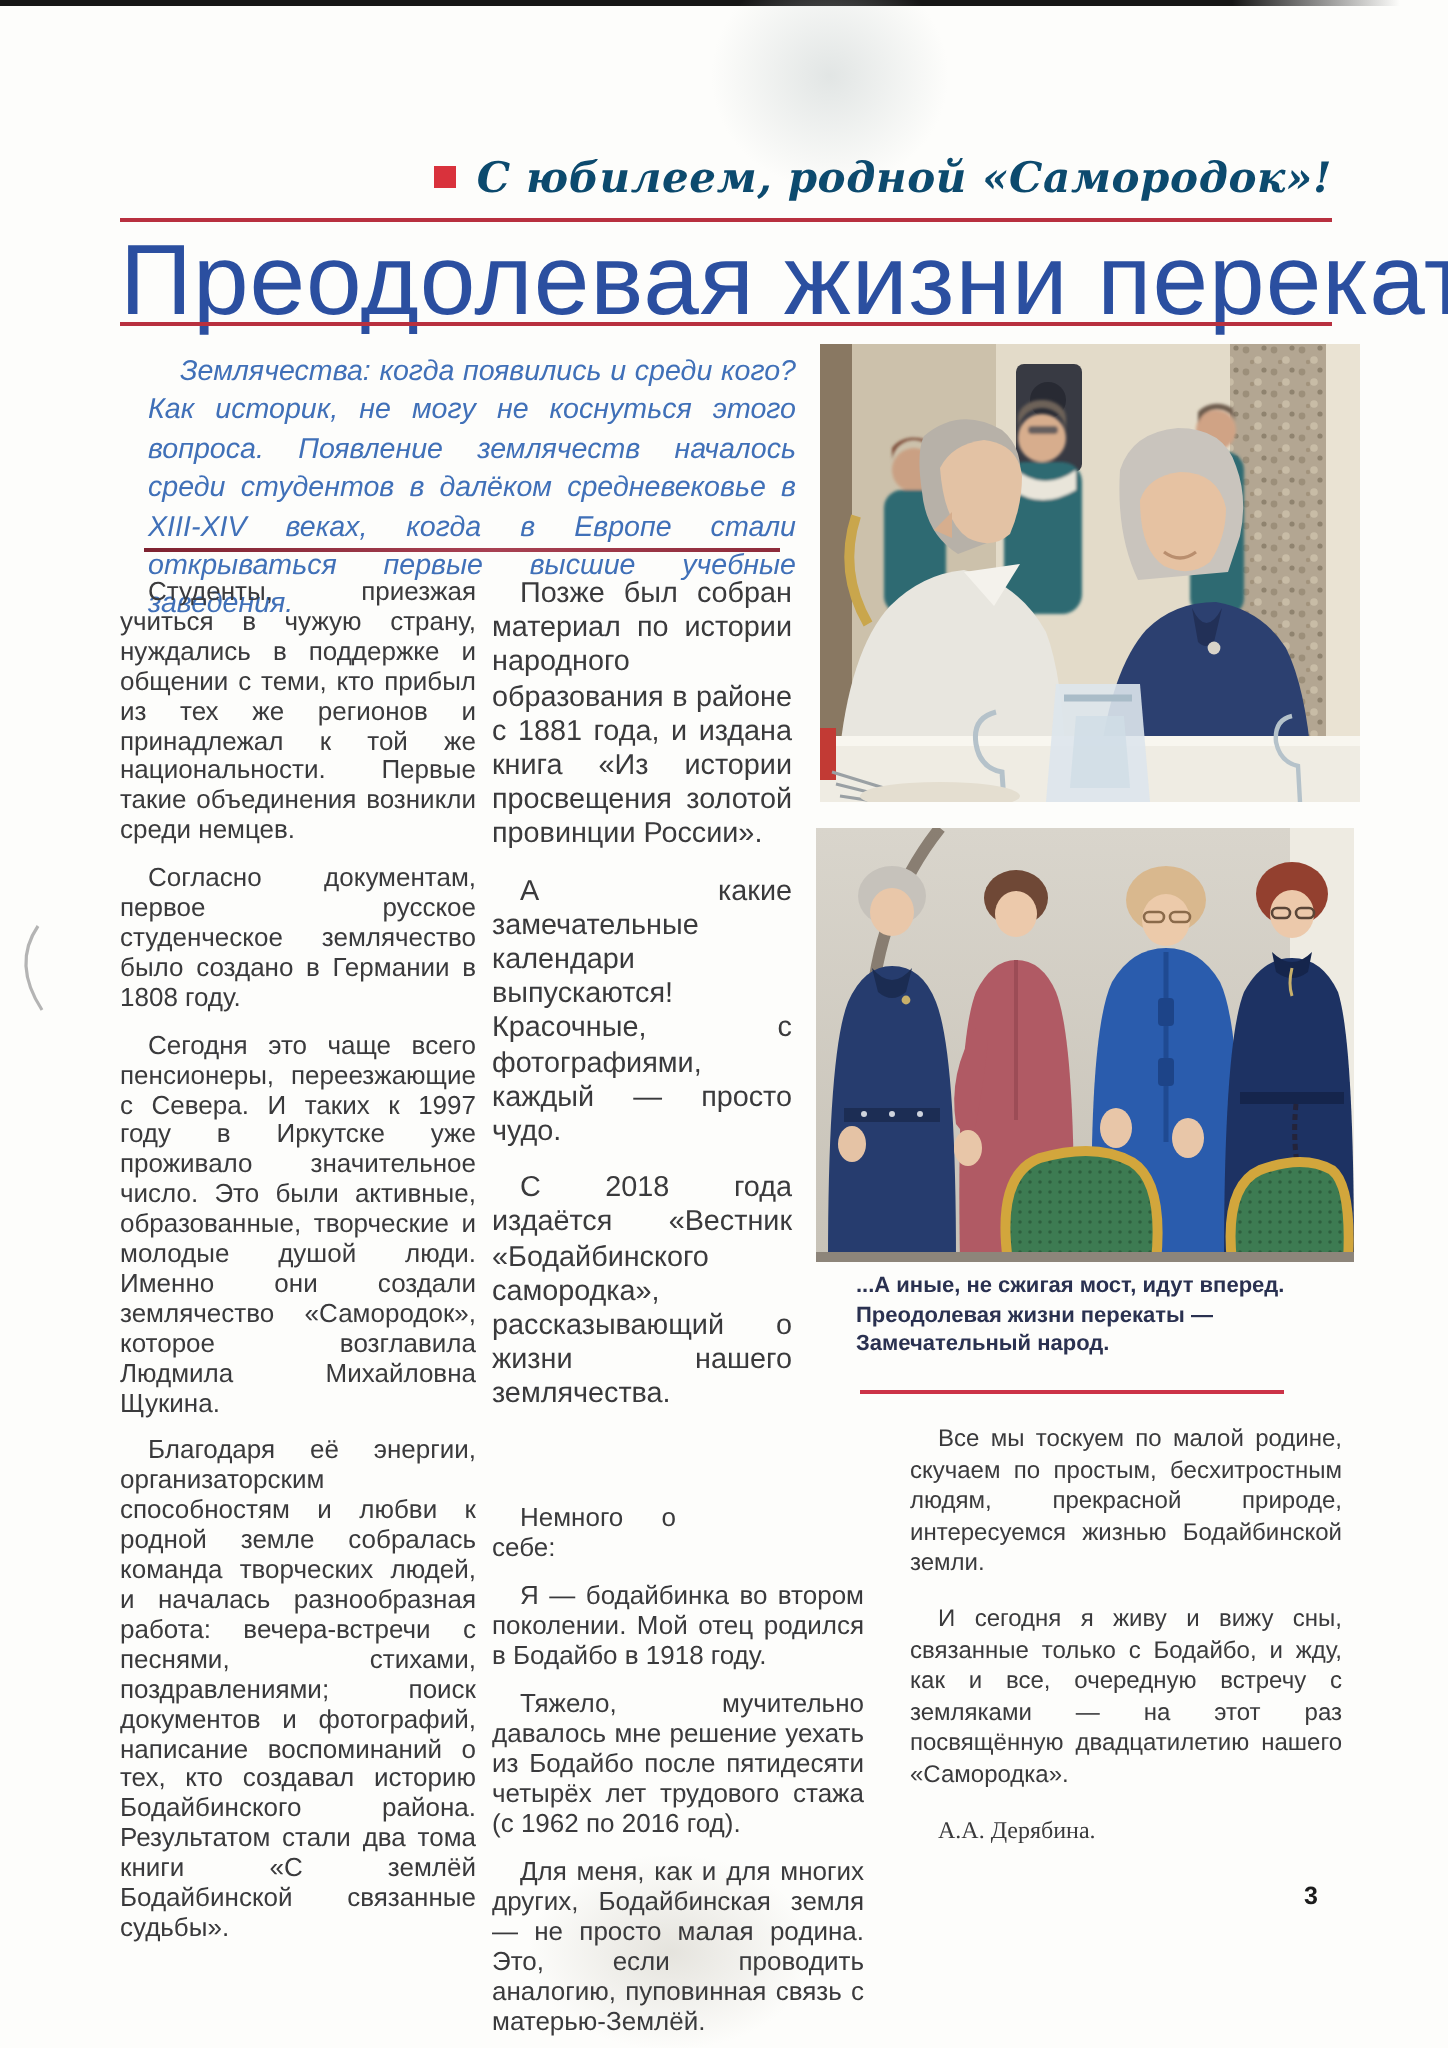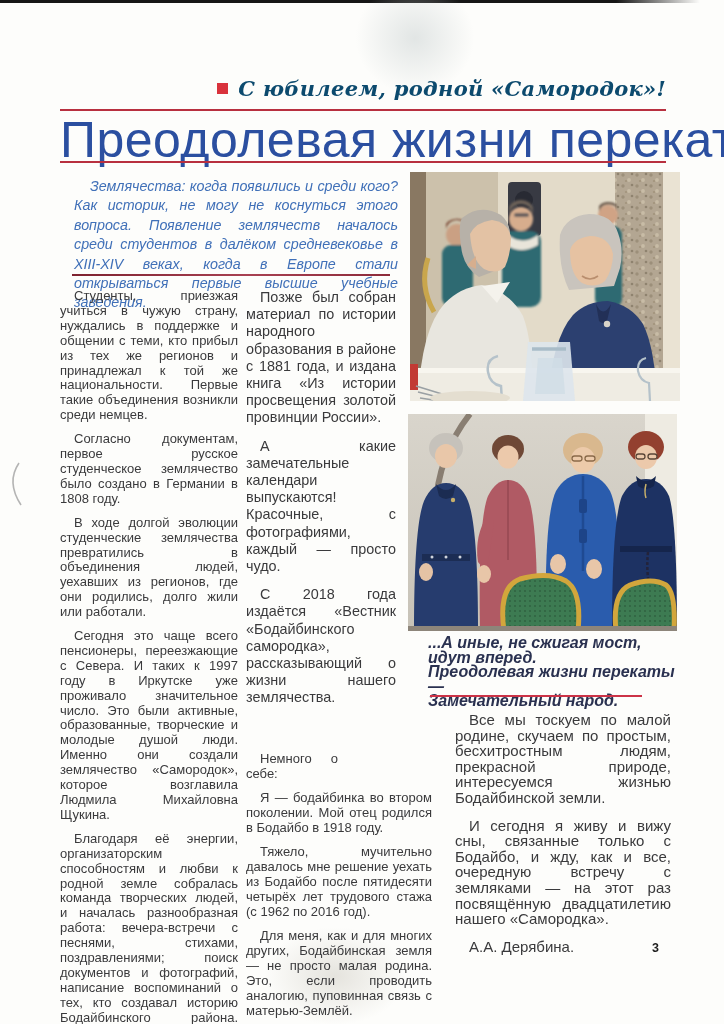--- a/index.html
+++ b/index.html
@@ -34,33 +34,33 @@
   
   .lead{position:absolute;left:74px;top:177px;width:324px;font-style:italic;
     color:#4070b8;font-size:14.3px;line-height:19.4px;text-align:justify;text-indent:16px;}
 
   
   .col p{margin:0 0 9px;text-indent:14px;text-align:justify;}
   .col1{position:absolute;left:60px;top:289px;width:178px;font-size:13px;line-height:14.9px;}
   .col2{position:absolute;left:246px;top:289px;width:186px;font-size:13px;line-height:15px;}
   .col2 p.narrow{width:150px;font-size:14.4px;line-height:17.2px;margin-bottom:11px;}
   .col2 p.half{width:92px;margin-top:44px;}
-  .col3{position:absolute;left:455px;top:712px;width:216px;font-size:15px;line-height:15.6px;}
+  .col3{position:absolute;left:455px;top:712px;width:216px;font-size:12px;line-height:15.6px;}
   .col3 p{margin-bottom:12px;}
-  .signature{text-align:right;text-indent:0;padding-right:2px;margin-top:4px;}
+  .signature{text-align:right;text-indent:0;padding-right:2px;margin-top:4px;font-family:Liberation Serif, serif;}
 
   
   .photo{position:absolute;overflow:hidden;background:#d8d0c2;}
   .photo1{left:410px;top:172px;width:270px;height:229px;}
   .photo2{left:408px;top:414px;width:269px;height:217px;}
   .photo svg{display:block;}
 
   
   .caption{position:absolute;left:428px;top:636px;width:252px;
-    font-size:16px;line-height:14.6px;font-weight:bold;font-style:italic;color:#2a3150;}
+    font-size:11px;line-height:14.6px;font-weight:bold;color:#2a3150;}
 
   .pagenum{position:absolute;left:652px;top:941px;font-size:12.5px;font-weight:600;color:#1c1c1c;}
 </style>
 </head>
 <body>
 
 <div class="page">
 
   <div class="scan-topline"></div>
   <div class="scan-smudge-top"></div>
@@ -75,21 +75,20 @@
   <div class="rule rule1"></div>
   <div class="page-title">Преодолевая жизни перекаты</div>
   <div class="rule rule2"></div>
 
   <div class="lead">Землячества: когда появились и среди кого? Как историк, не могу не коснуться этого вопроса. Появление землячеств началось среди студентов в далёком средневековье в XIII-XIV веках, когда в Европе стали открываться первые высшие учебные заведения.</div>
   <div class="rule3 rule"></div>
 
   <div class="col col1">
     <p>Студенты, приезжая учиться в чужую страну, нуждались в поддержке и общении с теми, кто прибыл из тех же регионов и принадлежал к той же национальности. Первые такие объединения возникли среди немцев.</p>
     <p>Согласно документам, первое русское студенческое землячество было создано в Германии в 1808 году.</p>
-    <p>В ходе долгой эволюции студенческие землячества превратились в объединения людей, уехавших из регионов, где они родились, долго жили или работали.</p>
     <p>Сегодня это чаще всего пенсионеры, переезжающие с Севера. И таких к 1997 году в Иркутске уже проживало значительное число. Это были активные, образованные, творческие и молодые душой люди. Именно они создали землячество «Самородок», которое возглавила Людмила Михайловна Щукина.</p>
     <p>Благодаря её энергии, организаторским способностям и любви к родной земле собралась команда творческих людей, и началась разнообразная работа: вечера-встречи с песнями, стихами, поздравлениями; поиск документов и фотографий, написание воспоминаний о тех, кто создавал историю Бодайбинского района. Результатом стали два тома книги «С землёй Бодайбинской связанные судьбы».</p>
   </div>
 
   <div class="col col2">
     <p class="narrow">Позже был собран материал по истории народного образования в районе с 1881 года, и издана книга «Из истории просвещения золотой провинции России».</p>
     <p class="narrow">А какие замечательные календари выпускаются! Красочные, с фотографиями, каждый — просто чудо.</p>
     <p class="narrow">С 2018 года издаётся «Вестник «Бодайбинского самородка», рассказывающий о жизни нашего землячества.</p>
     <p class="half">Немного о себе:</p>
     <p>Я — бодайбинка во втором поколении. Мой отец родился в Бодайбо в 1918 году.</p>

